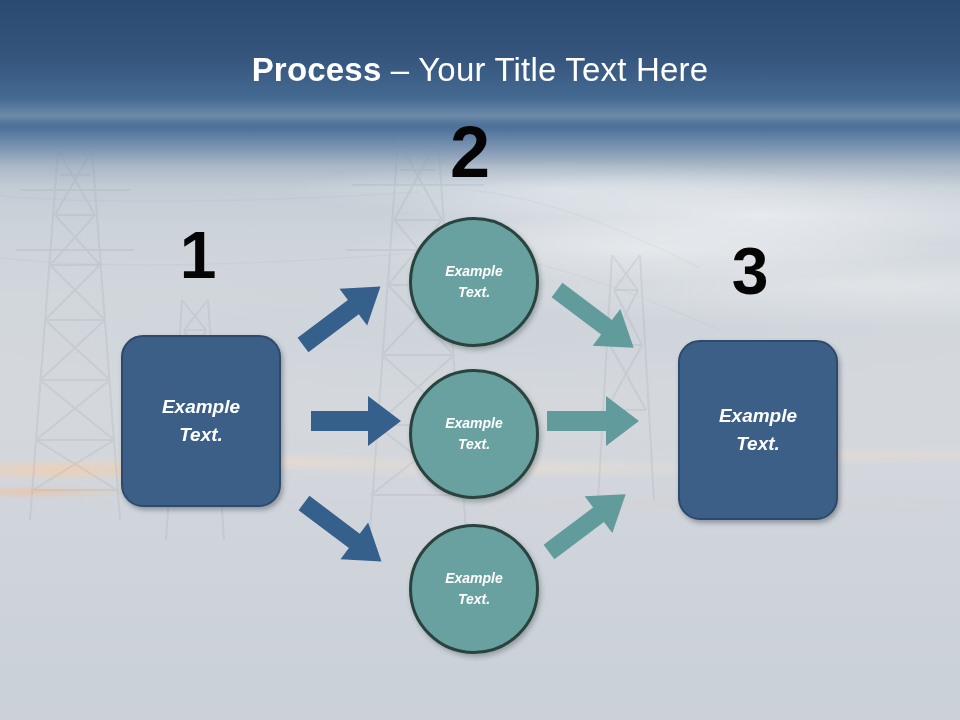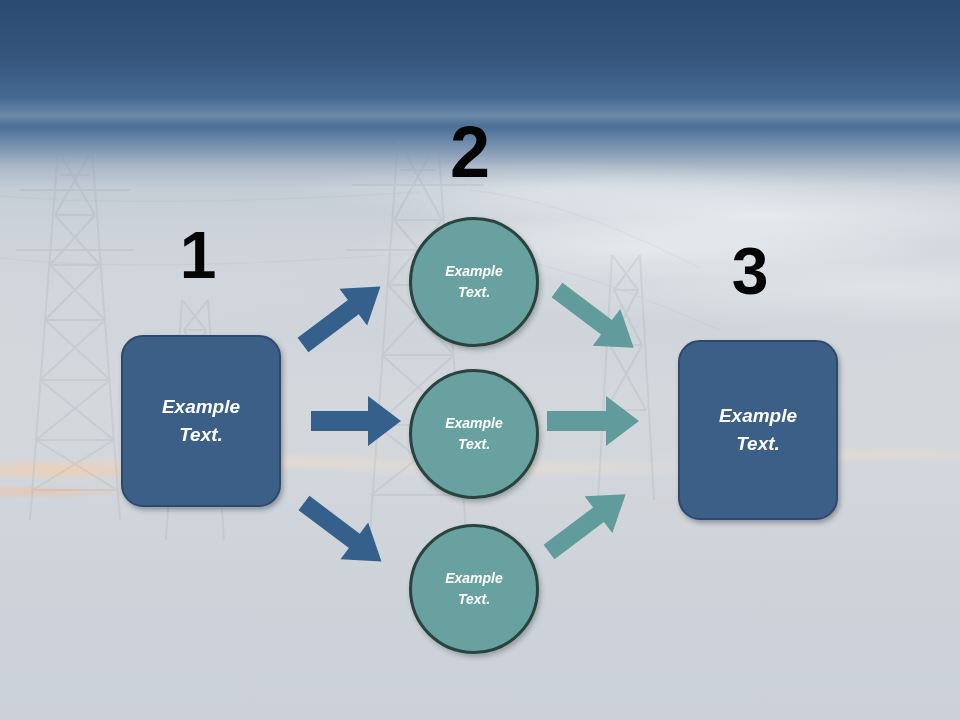--- a/index.html
+++ b/index.html
@@ -186,20 +186,23 @@
         <path d="M0 196 C 120 206, 300 200, 420 192"></path>
         <path d="M0 258 C 130 272, 300 262, 430 252"></path>
         <path d="M470 190 C 560 200, 640 238, 700 268"></path>
         <path d="M478 252 C 570 266, 650 300, 720 330"></path>
       </g>
     </svg>
   </div>
 
   <div class="header-band"></div>
 
+  <div class="slide-title">
+    <span class="strong">Process</span><span class="rest"> – Your Title Text Here</span>
+  </div>
 
   <div class="step-number num-1">1</div>
   <div class="step-number num-2">2</div>
   <div class="step-number num-3">3</div>
 
   <div class="arrows">
     <svg viewBox="0 0 960 720" xmlns="http://www.w3.org/2000/svg">
 
       <g transform="translate(303,345) rotate(-37)">
         <path d="M0 -9 L63 -9 L63 -23 L97 0 L63 23 L63 9 L0 9 Z" fill="#35608c"></path>

